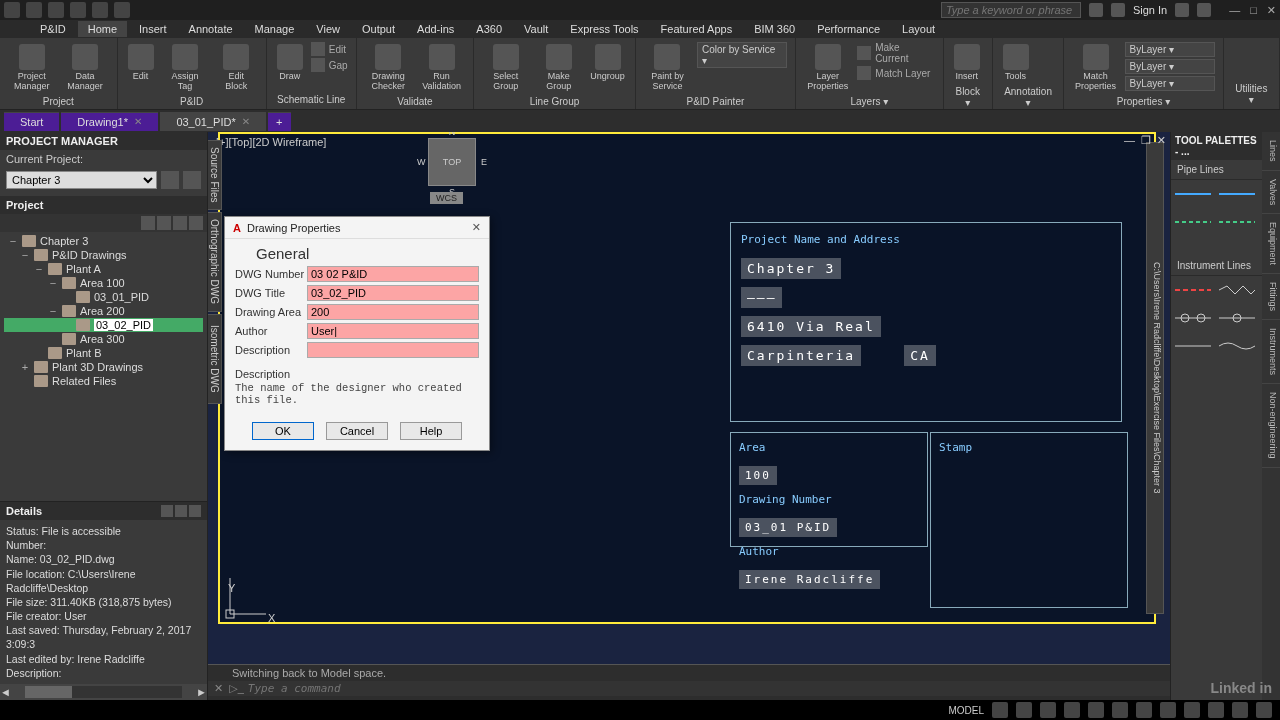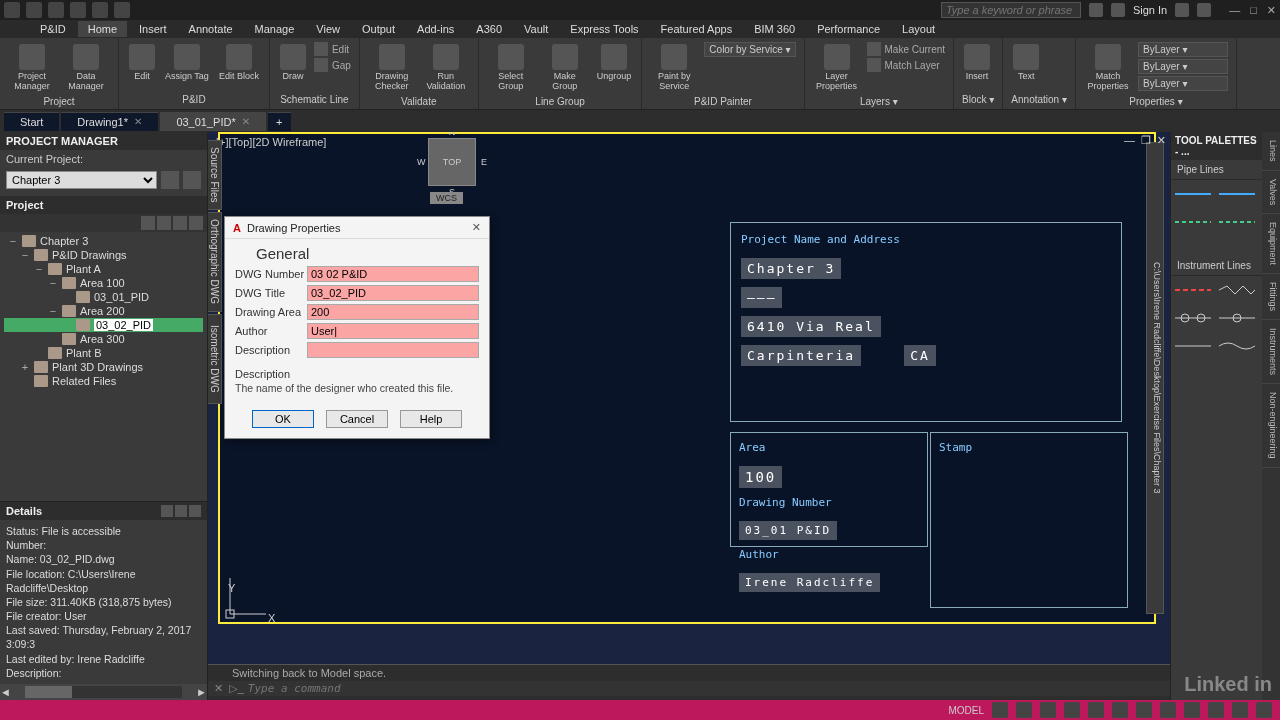--- a/index.html
+++ b/index.html
@@ -23,21 +23,21 @@
 .ribbon-panel .tools { display: flex; gap: 6px; align-items: flex-start; flex: 1; }
 .ribbon-panel .label { text-align: center; font-size: 10px; color: #ccc; padding-top: 2px; }
 .rbtn { display: flex; flex-direction: column; align-items: center; gap: 2px; padding: 2px; }
 .rbtn .ico { width: 26px; height: 26px; background: #555; border-radius: 3px; }
 .rbtn .txt { font-size: 9px; color: #ccc; text-align: center; max-width: 44px; line-height: 1.1; }
 .rcol { display: flex; flex-direction: column; gap: 2px; }
 .rcol .line { display: flex; gap: 4px; align-items: center; font-size: 10px; color: #aaa; }
 .rdd { background: #444; border: 1px solid #555; padding: 1px 4px; font-size: 10px; color: #ccc; min-width: 90px; }
 
 .filetabs { height: 22px; background: #2d2d2d; display: flex; align-items: center; padding-left: 4px; }
-.ftab { padding: 3px 16px; font-size: 11px; color: #ddd; background: #0f172a; margin-right: 2px; border-top: 1px solid #444; display: flex; align-items: center; gap: 6px; }
+.ftab { padding: 3px 16px; font-size: 11px; color: #ddd; background: #4c1d95; margin-right: 2px; border-top: 1px solid #444; display: flex; align-items: center; gap: 6px; }
 .ftab.active { background: #444; }
 .ftab .x { color: #888; font-size: 10px; }
 .ftab.add { padding: 3px 8px; }
 
 .workspace { display: flex; height: 568px; }
 
 .leftpanel { width: 208px; background: #3a3a3a; display: flex; flex-direction: column; border-right: 1px solid #222; }
 .panelhdr { background: #2d2d2d; padding: 3px 6px; font-size: 11px; font-weight: bold; color: #eee; display: flex; align-items: center; gap: 4px; }
 .pm-sub { padding: 3px 6px; font-size: 11px; }
 .pm-dd { display: flex; padding: 3px 6px; gap: 4px; }
@@ -110,28 +110,28 @@
 .dlg-title { display: flex; align-items: center; padding: 4px 8px; font-size: 11px; border-bottom: 1px solid #ddd; }
 .dlg-title .a { color: #c00; font-weight: bold; margin-right: 6px; }
 .dlg-title .x { margin-left: auto; color: #555; cursor: pointer; }
 .dlg-body { padding: 6px 10px 10px; }
 .dlg-grp { font-size: 15px; color: #333; margin-bottom: 4px; margin-left: 21px; }
 .dlg-row { display: flex; align-items: center; margin: 3px 0; }
 .dlg-row label { width: 72px; font-size: 11px; color: #333; }
 .dlg-row input { flex: 1; border: 1px solid #aaa; padding: 1px 3px; font-size: 11px; background: #fca5a5; }
 .dlg-desc { margin-top: 10px; font-size: 11px; }
 .dlg-desc .t { color: #333; margin-bottom: 2px; }
-.dlg-desc .d { color: #444; font-size: 10.5px; }
+.dlg-desc .d { color: #444; font-size: 10.5px; font-family: Liberation Mono, monospace; }
 .dlg-btns { display: flex; justify-content: center; gap: 12px; margin-top: 16px; }
 .dlg-btns button { width: 62px; padding: 2px 0; font-size: 11px; background: #e8e8e8; border: 1px solid #999; }
 .dlg-btns button.primary { border: 1px solid #06c; }
 
-.statusbar { position: absolute; bottom: 0; left: 0; right: 0; height: 20px; background: #be185d; display: flex; align-items: center; justify-content: flex-end; padding: 0 8px; gap: 8px; font-size: 10px; color: #ccc; }
+.statusbar { position: absolute; bottom: 0; left: 0; right: 0; height: 20px; background: #000000; display: flex; align-items: center; justify-content: flex-end; padding: 0 8px; gap: 8px; font-size: 10px; color: #ccc; }
 .statusbar .sico { width: 16px; height: 16px; background: #444; border-radius: 2px; }
-.linkedin { position: absolute; right: 8px; bottom: 24px; font-size: 20px; color: #888; font-weight: bold; z-index: 200; }
+.linkedin { position: absolute; right: 8px; bottom: 24px; font-size: 14px; color: #888; font-weight: bold; z-index: 200; }
 </style>
 </head>
 <body>
 
 <div class="titlebar">
   <div class="qat">
     <span class="qat-icon"></span>
     <span class="qat-icon"></span>
     <span class="qat-icon"></span>
     <span class="qat-icon"></span>
@@ -276,38 +276,42 @@
           <div class="ico"></div>
           <div class="txt">Insert</div>
         </div>
       </div>
       <div class="label">Block ▾</div>
     </div>
     <div class="ribbon-panel">
       <div class="tools">
         <div class="rbtn">
           <div class="ico"></div>
-          <div class="txt">Text</div>
+          <div class="txt">Tools</div>
         </div>
       </div>
       <div class="label">Annotation ▾</div>
     </div>
     <div class="ribbon-panel">
       <div class="tools">
         <div class="rbtn">
           <div class="ico"></div>
           <div class="txt">Match Properties</div>
         </div>
         <div class="rcol">
           <div class="rdd">ByLayer ▾</div>
           <div class="rdd">ByLayer ▾</div>
           <div class="rdd">ByLayer ▾</div>
         </div>
       </div>
       <div class="label">Properties ▾</div>
+    </div>
+    <div class="ribbon-panel">
+      <div class="tools"></div>
+      <div class="label">Utilities ▾</div>
     </div>
   </div>
 
 <div class="filetabs" id="filetabs">
     <div class="ftab">
       <span>Start</span>
     </div>
     <div class="ftab">
       <span>Drawing1*</span>
       <span class="x">✕</span>
@@ -466,21 +470,21 @@
           <div><span class="tb-fld">Chapter 3</span></div>
           <div><span class="tb-fld">———</span></div>
           <div><span class="tb-fld">6410 Via Real</span></div>
           <div>
             <span class="tb-fld">Carpinteria</span>
             <span class="tb-fld" style="margin-left:40px">CA</span>
           </div>
         </div>
         <div class="tb-box tb-box2">
           <div class="tb-hdr">Area</div>
-          <div><span class="tb-fld" style="font-size:14px">100</span></div>
+          <div><span class="tb-fld" style="font-size:11px">100</span></div>
           <div class="tb-hdr" style="margin-top:4px">Drawing Number</div>
           <div><span class="tb-fld" style="font-size:11px">03_01 P&amp;ID</span></div>
           <div class="tb-hdr" style="margin-top:4px">Author</div>
           <div><span class="tb-fld" style="font-size:11px">Irene Radcliffe</span></div>
         </div>
         <div class="tb-box tb-box3">
           <div class="tb-hdr">Stamp</div>
         </div>
       </div>
     </div>

